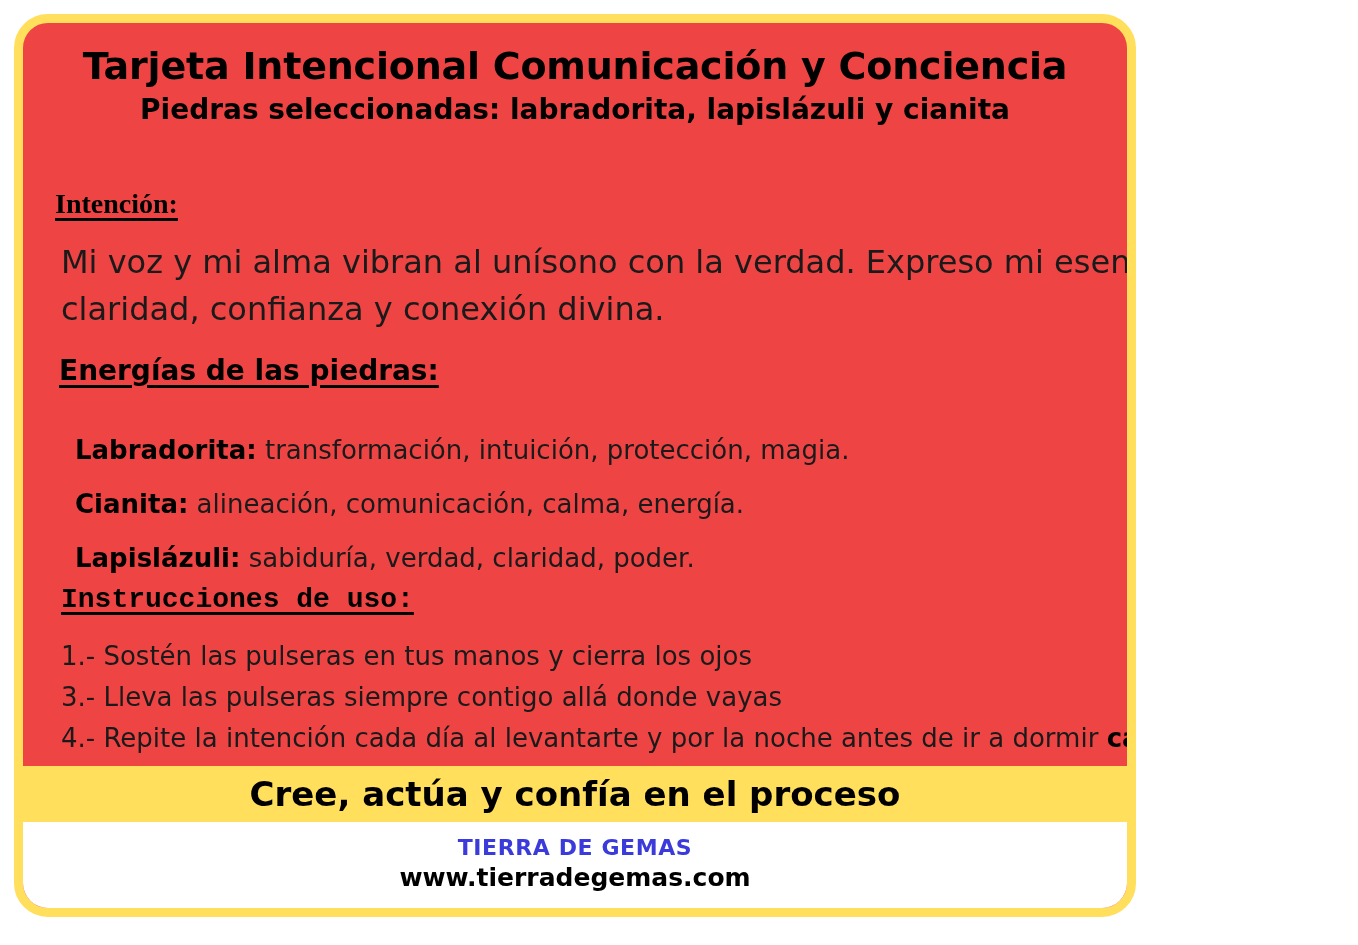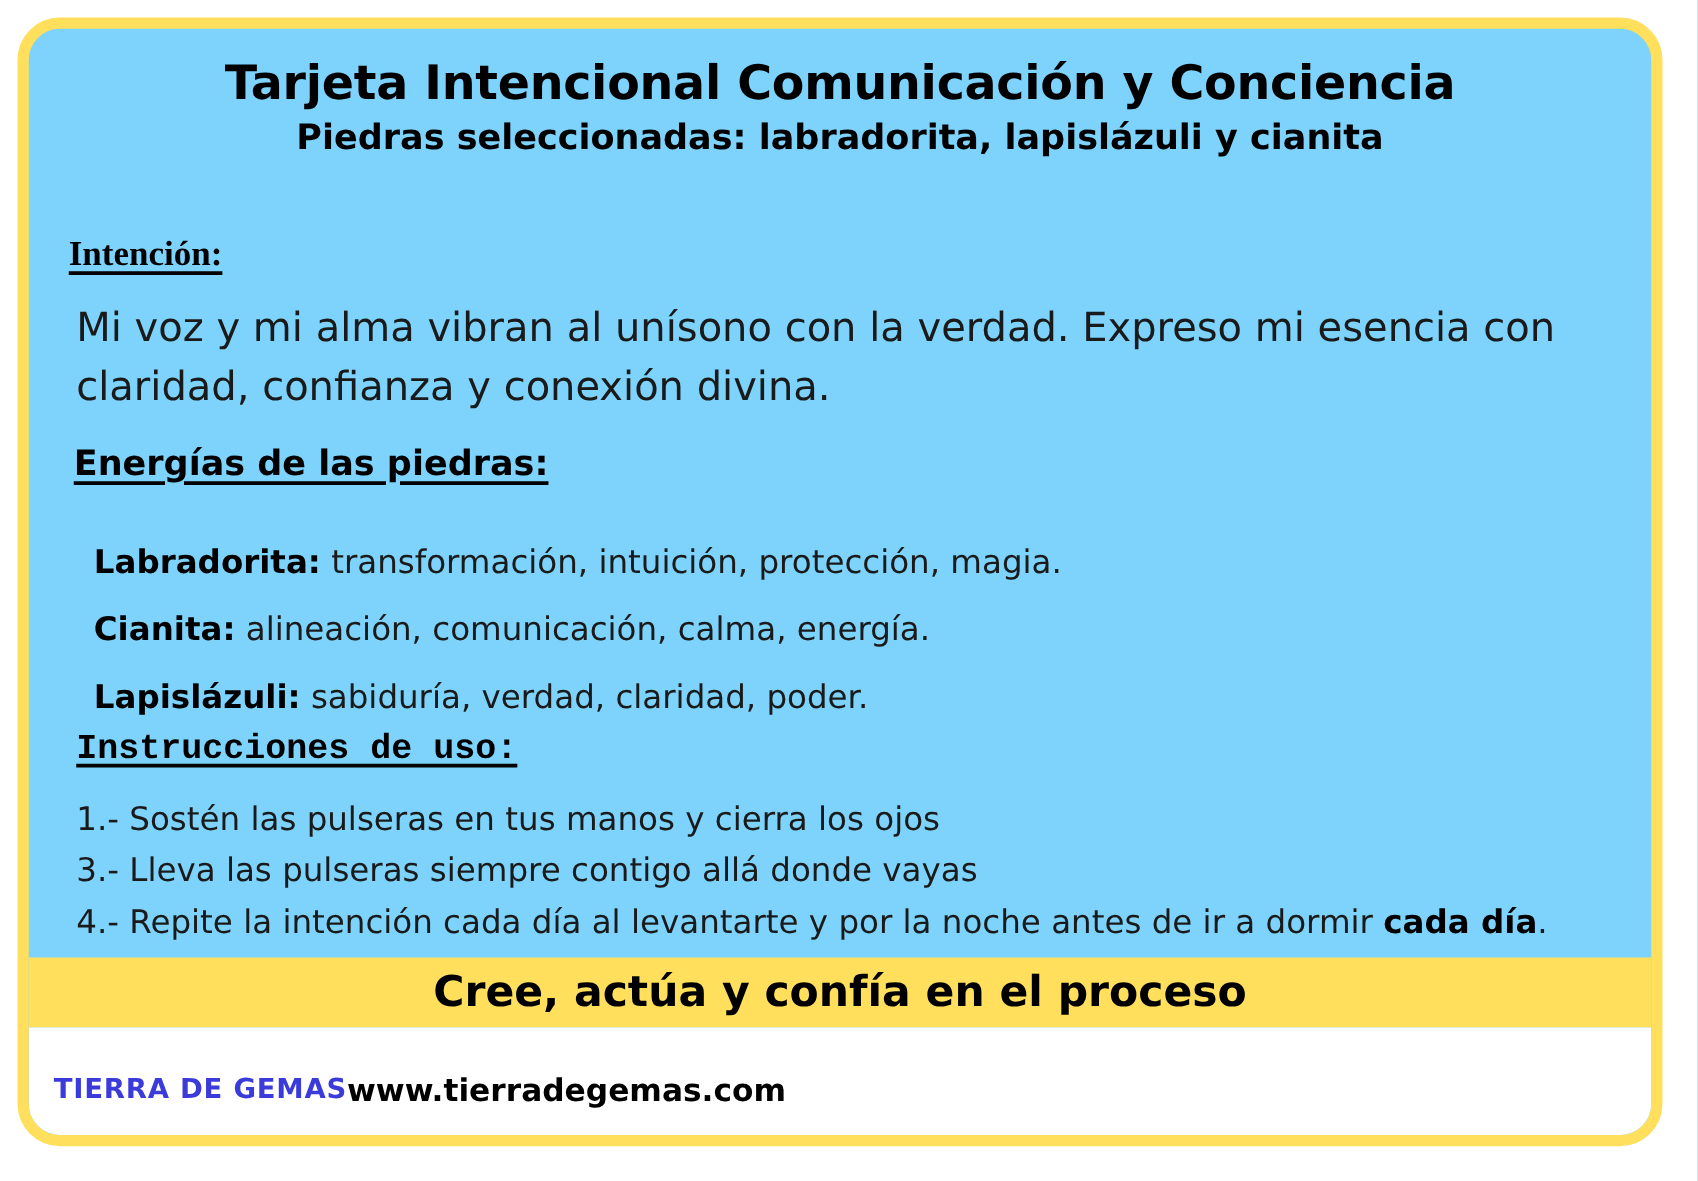--- a/index.html
+++ b/index.html
@@ -13,26 +13,26 @@
     background: #ffffff;
     font-family: "DejaVu Sans", "Liberation Sans", sans-serif;
     overflow: hidden;
   }
 
   
   #card {
     position: absolute;
     left: 14px;
     top: 14px;
-    width: 1316px;   
+    width: 1122px;   
     height: 903px;
     box-sizing: border-box;
     border: 9px solid #FFDF5C;
     border-radius: 34px;
-    background: #7dd3fc;
+    background: #ef4444;
     display: flex;
     flex-direction: column;
     overflow: hidden;
     justify-content: center;
   }
 
   
   #body-area {
     flex: 1 1 auto;
     position: relative;
@@ -143,26 +143,25 @@
     color: #000000;
     line-height: 1;
   }
 
   
   #footer {
     flex: 0 0 auto;
     height: 86px;
     background: #ffffff;
     display: flex;
-    flex-direction: row;
+    flex-direction: column;
     align-items: center;
     justify-content: flex-start;
     padding-top: 14px;
     box-sizing: border-box;
-    padding-left: 20px;
   }
   #brand-name {
     font-size: 22px;
     font-weight: bold;
     color: #3b3bdb;
     letter-spacing: 0.6px;
     line-height: 1.1;
   }
   #brand-url {
     font-size: 25px;

